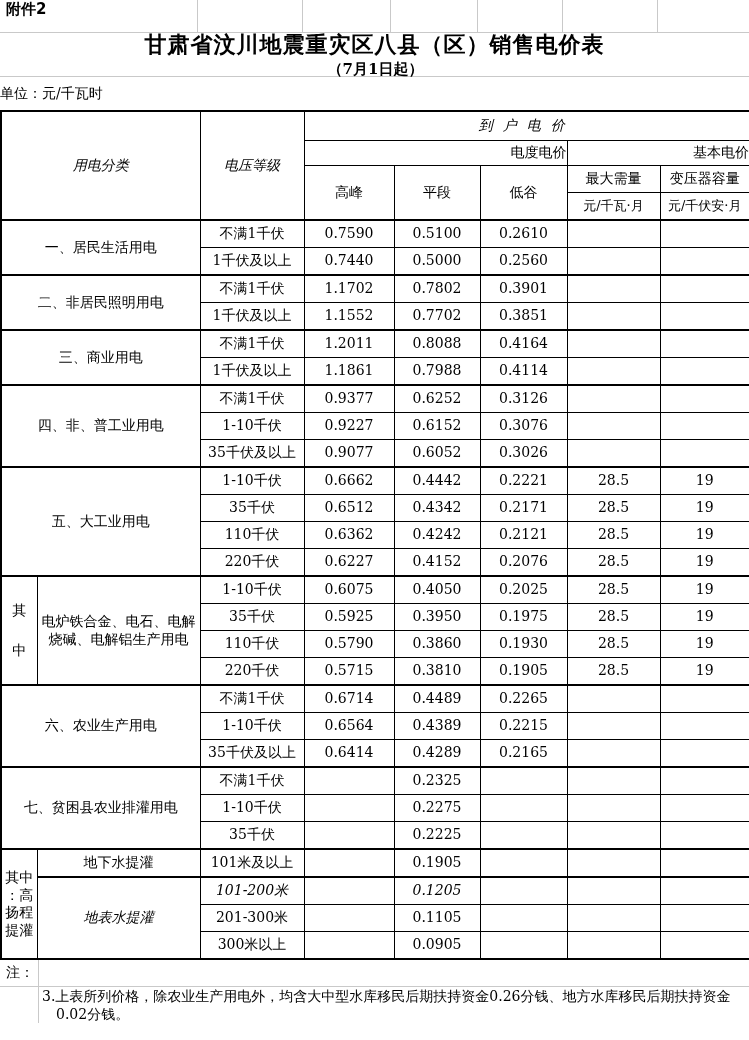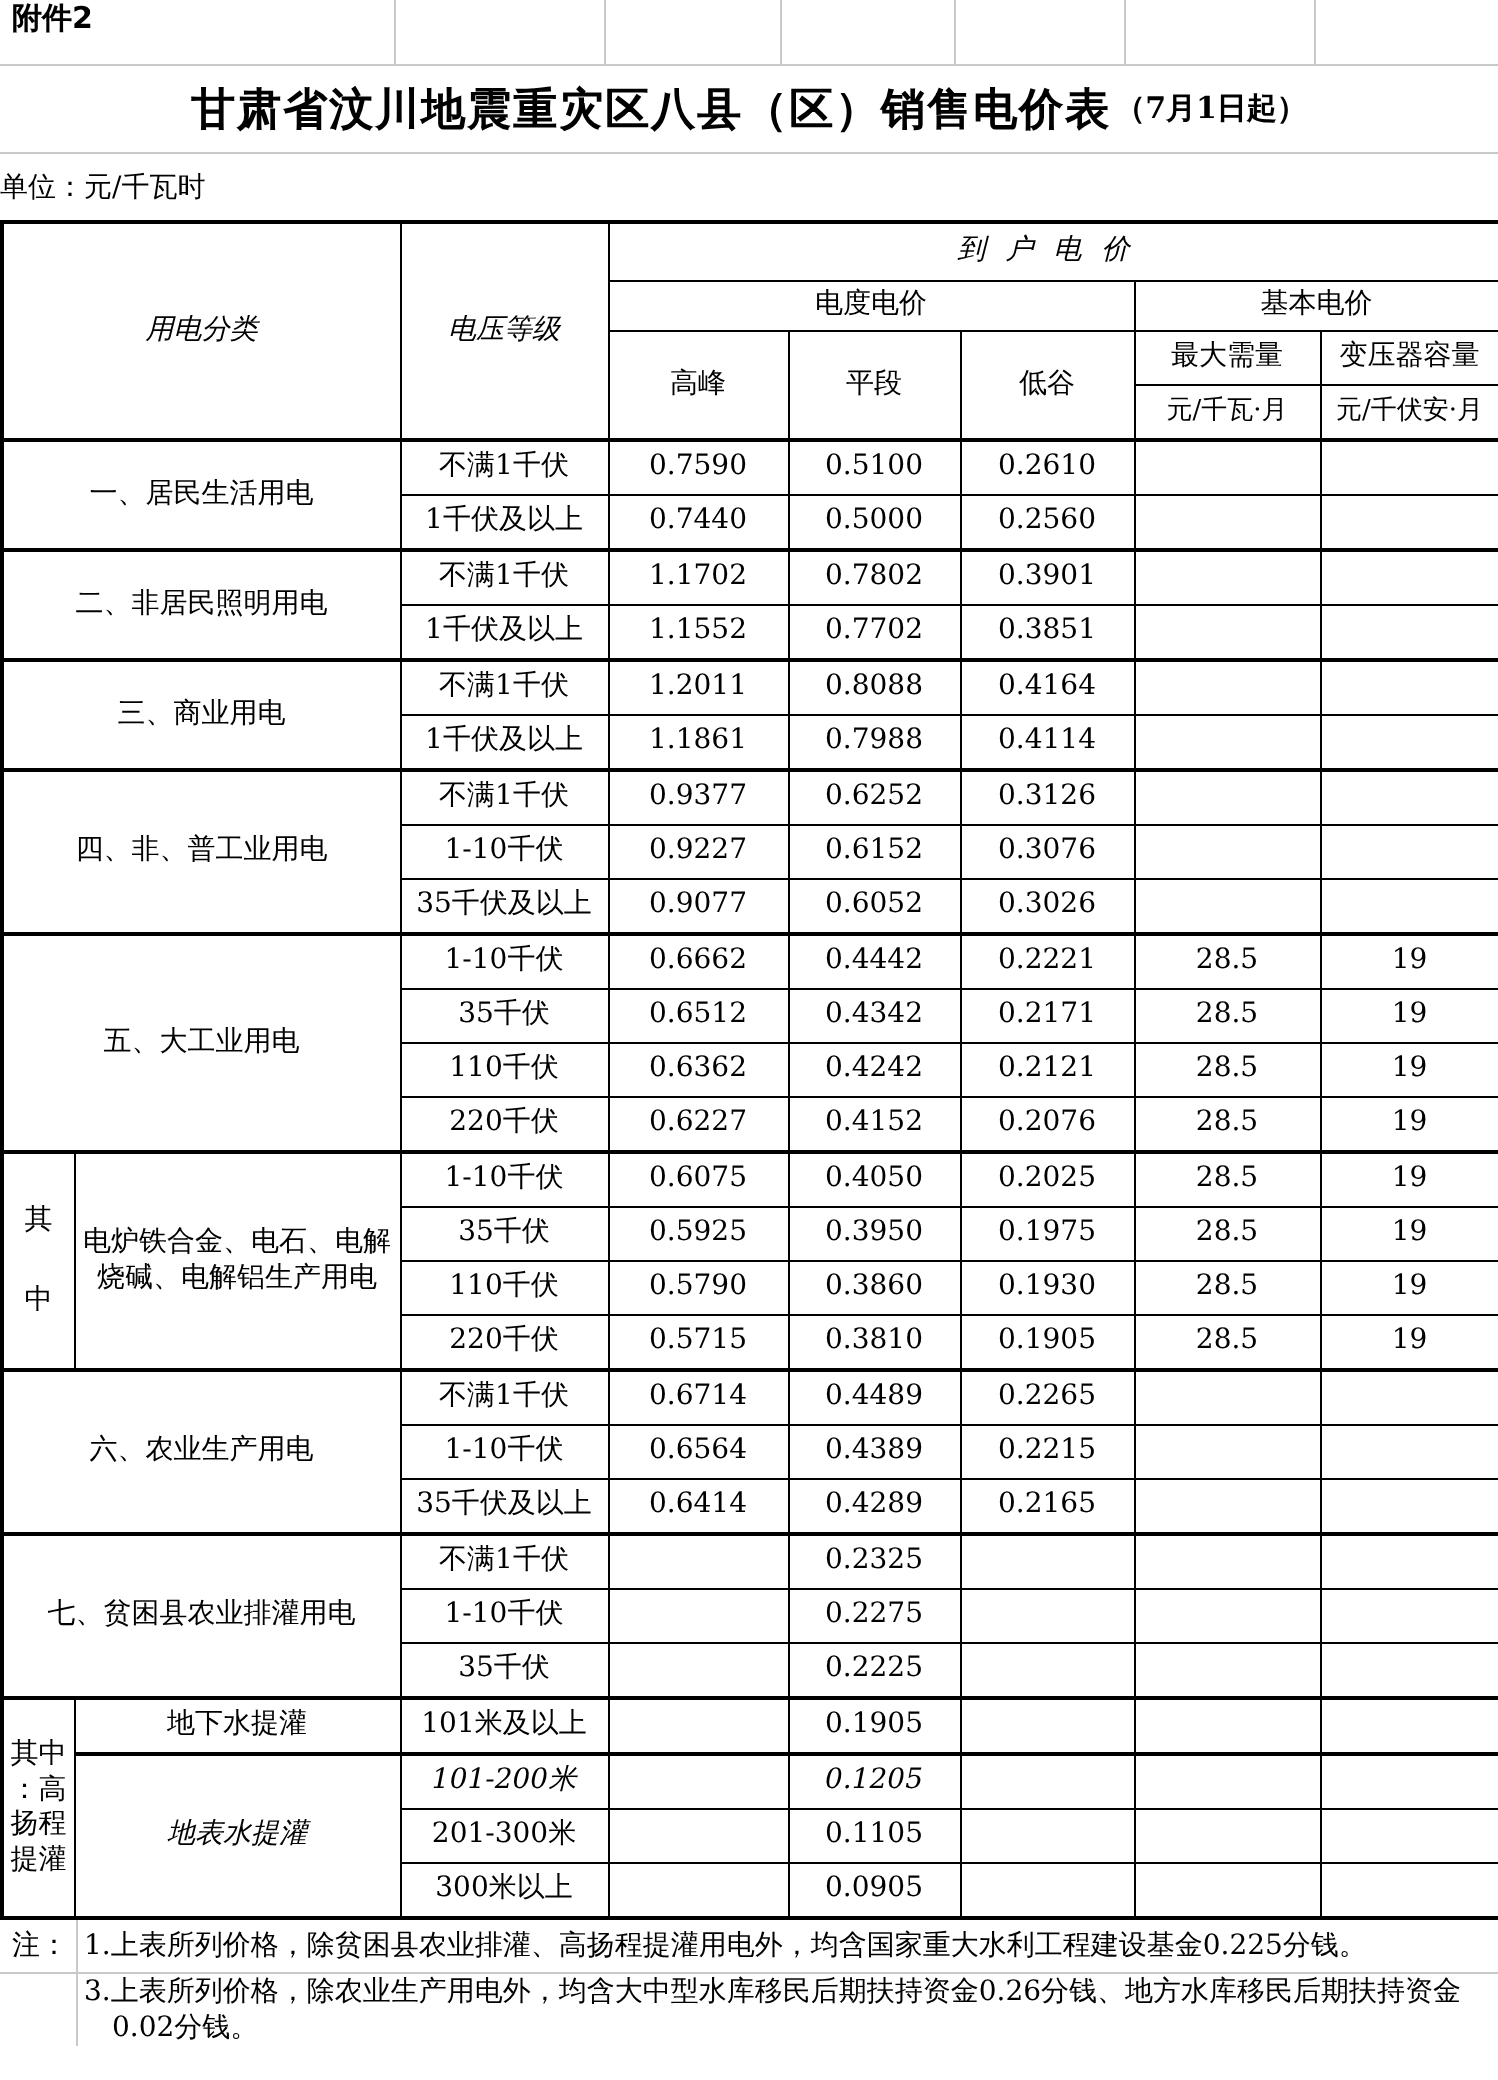--- a/index.html
+++ b/index.html
@@ -12,39 +12,39 @@
   .attachment-row{
     position:relative;height:33px;border-bottom:1px solid #c9c9c9;
     display:flex;align-items:flex-start;padding-left:6px;box-sizing:border-box;
     font-family:"DejaVu Sans","Liberation Sans",sans-serif;
     font-size:15px;font-weight:bold;
   }
   .vgrid{position:absolute;top:0;bottom:0;width:1px;background:#c9c9c9;}
   .title-row{
     height:43px;border-bottom:1px solid #c9c9c9;
     display:flex;align-items:center;justify-content:center;
-    font-weight:bold;font-size:22px;letter-spacing:1px;
+    font-weight:bold;font-size:22px;letter-spacing:1px;flex-direction:column;
   }
   .title-suffix{font-size:15px;letter-spacing:0;margin-left:2px;text-align:center;}
   .unit-row{
     height:33px;display:flex;align-items:center;justify-content:flex-start;
     padding-right:7px;box-sizing:border-box;font-size:14px;
   }
   
   table.price{
     width:749px;border-collapse:collapse;table-layout:fixed;
     border:2px solid #000;font-size:14px;
   }
   table.price td,table.price th{
     border:1px solid #000;padding:0;margin:0;font-weight:normal;
     text-align:center;vertical-align:middle;overflow:hidden;
     line-height:1.25;
   }
   thead tr.h1 th{height:28px;letter-spacing:10px;font-style:italic;}
-  thead tr.h2 th{height:24px;}
+  thead tr.h2 th{height:24px;text-align:right;}
   thead tr.h3 th{height:26px;}
   thead tr.h4 th{height:26px;font-size:13px;}
   tbody td{height:26px;}
   tr.sec-start td{border-top:2px solid #000;}
   tr.grp-start td{border-top:2px solid #000;font-style:italic;}
   td.label-cell{text-align:left;padding:1px 4px;}
   td.voltage-cell{text-align:left;padding:1px 3px;}
   td.prefix-cell{padding:0 3px;line-break:anywhere;text-align:center;}
   td.prefix-cell.stack{white-space:pre-line;line-height:2.8;}
   
@@ -346,19 +346,18 @@
         <td class="value-cell"></td>
       </tr>
     </tbody>
 </table>
 
 <div class="notes">
   <div class="note-vline"></div>
   <div>
       <div class="note-row" style="min-height: 27px;">
         <span class="note-label">注：</span>
-        <div class="note-text">1.上表所列价格，除贫困县农业排灌、高扬程提灌用电外，均含国家重大水利工程建设基金0.225分钱。</div>
       </div>
       <div class="note-row" style="min-height: 25px;">
         <div class="note-text">3.上表所列价格，除农业生产用电外，均含大中型水库移民后期扶持资金0.26分钱、地方水库移民后期扶持资金0.02分钱。</div>
       </div>
     </div>
 </div>
 
 </body></html>

